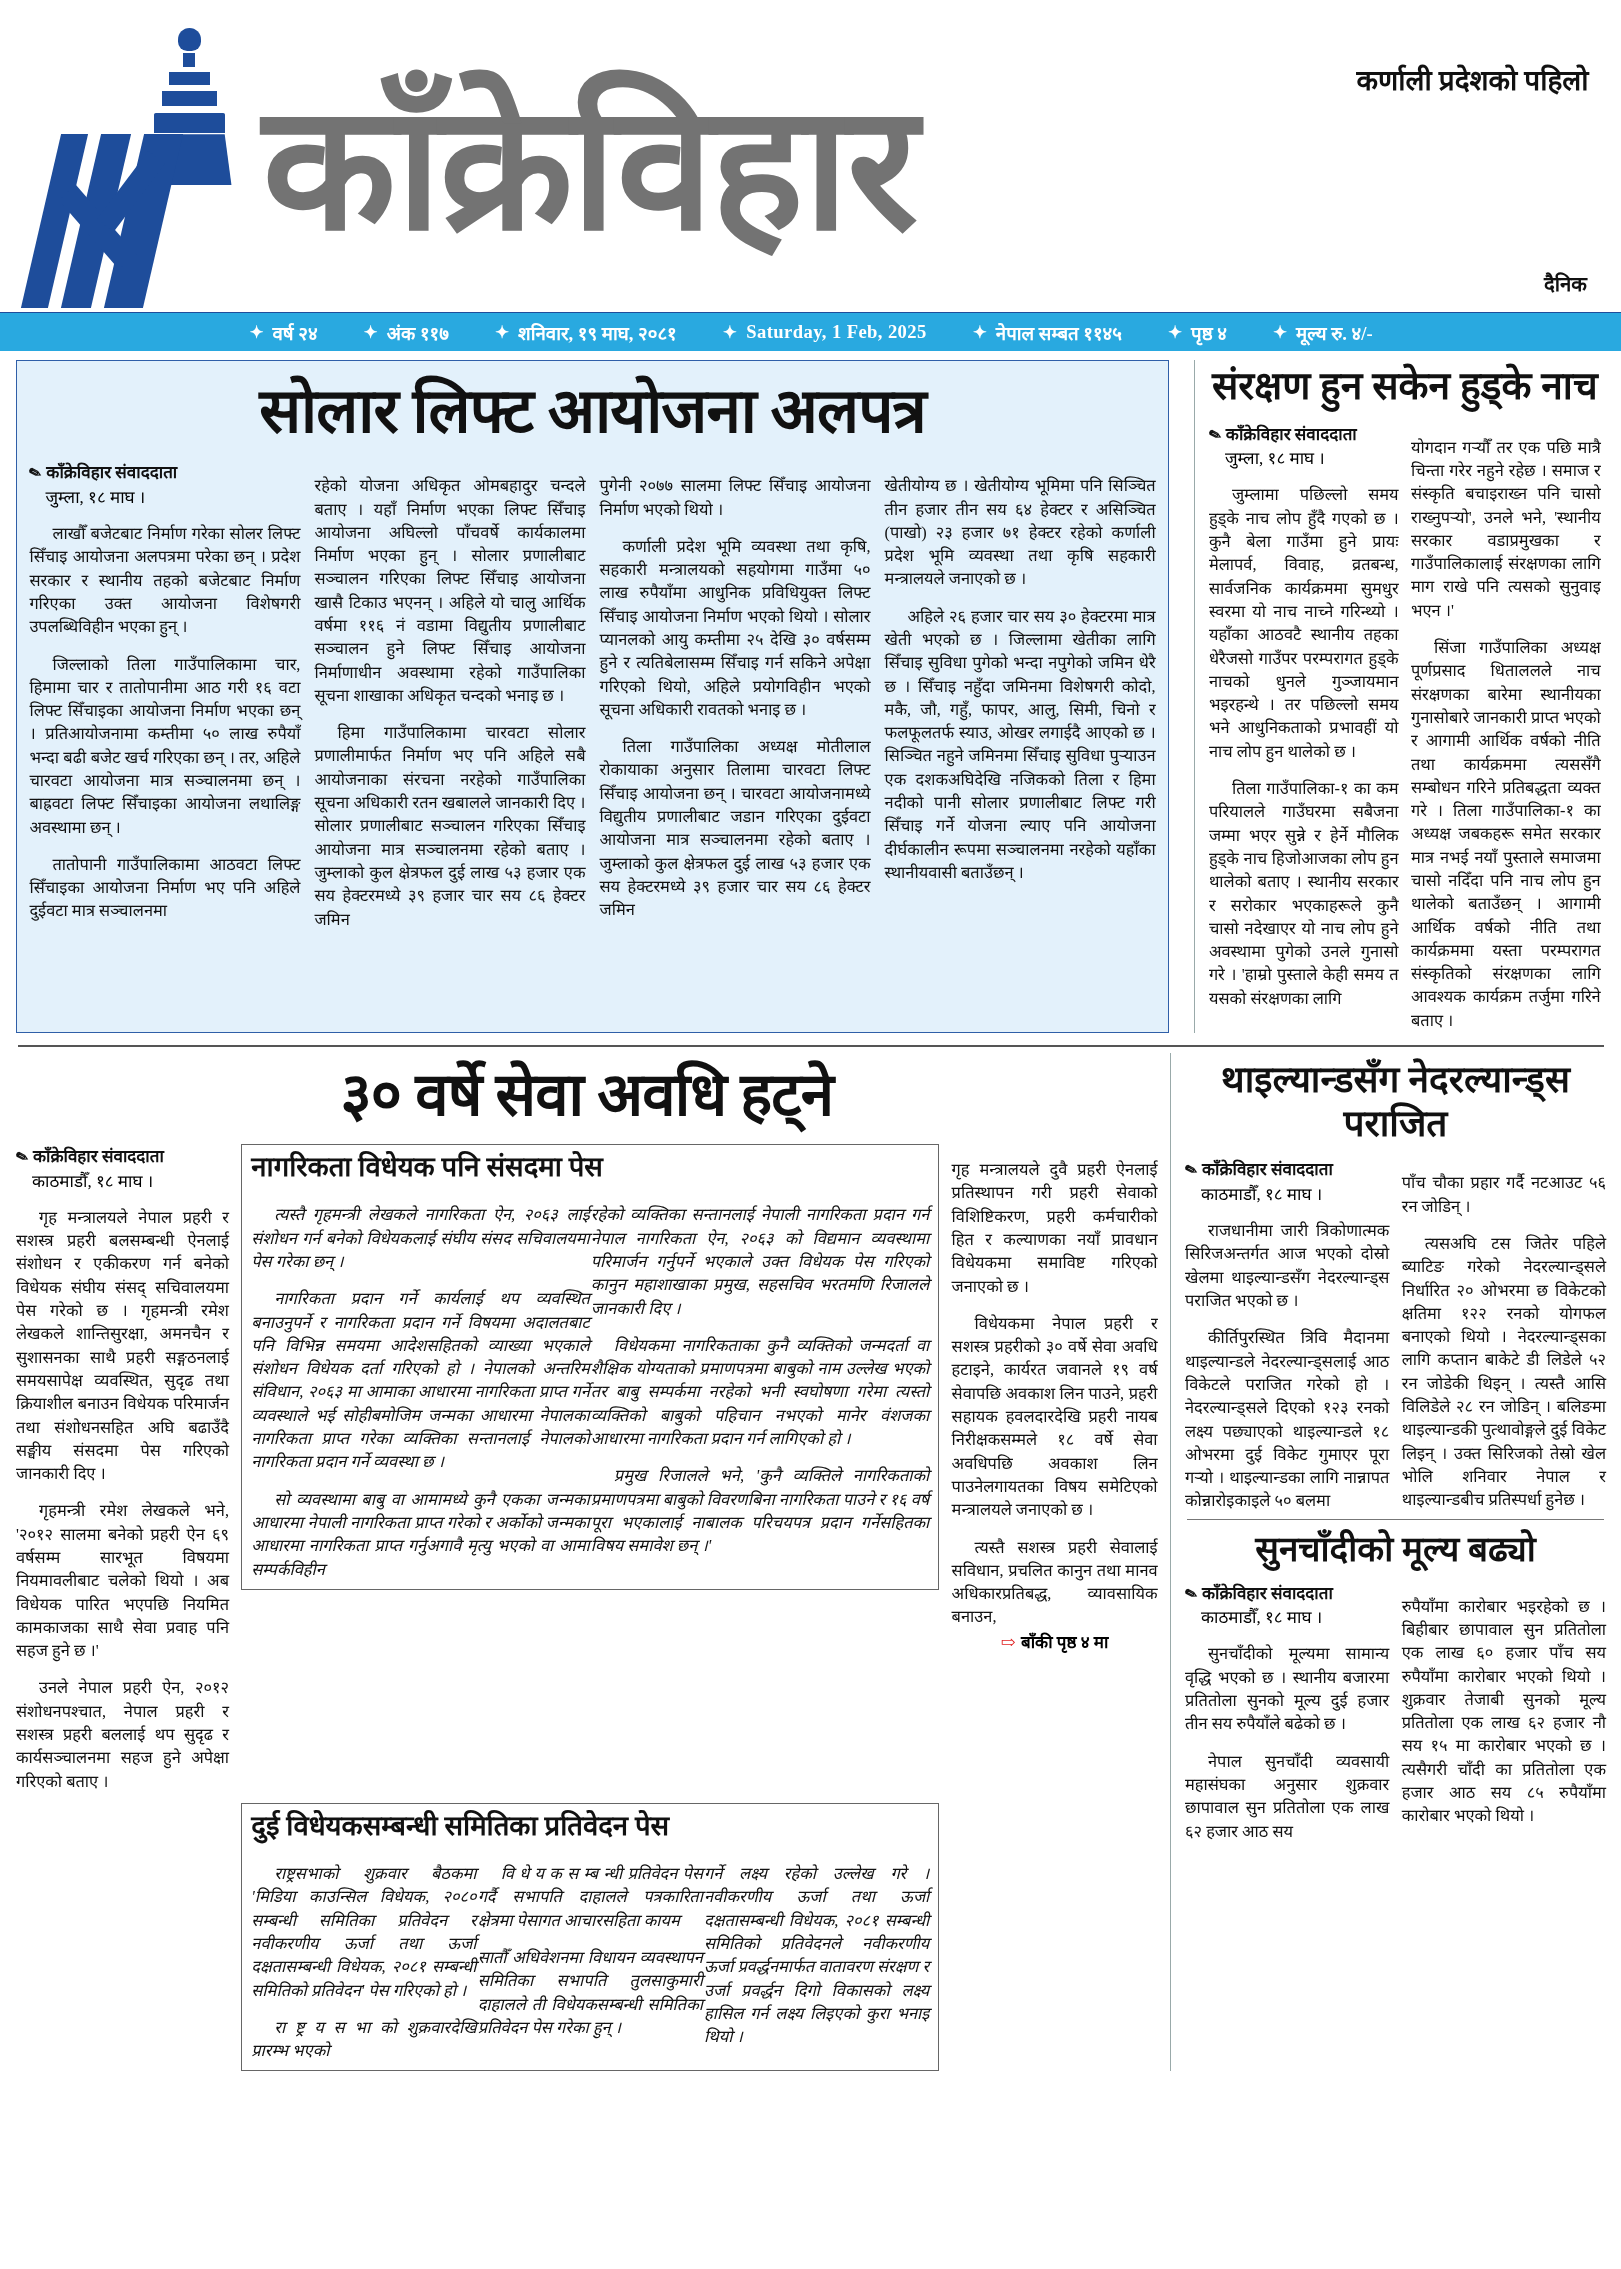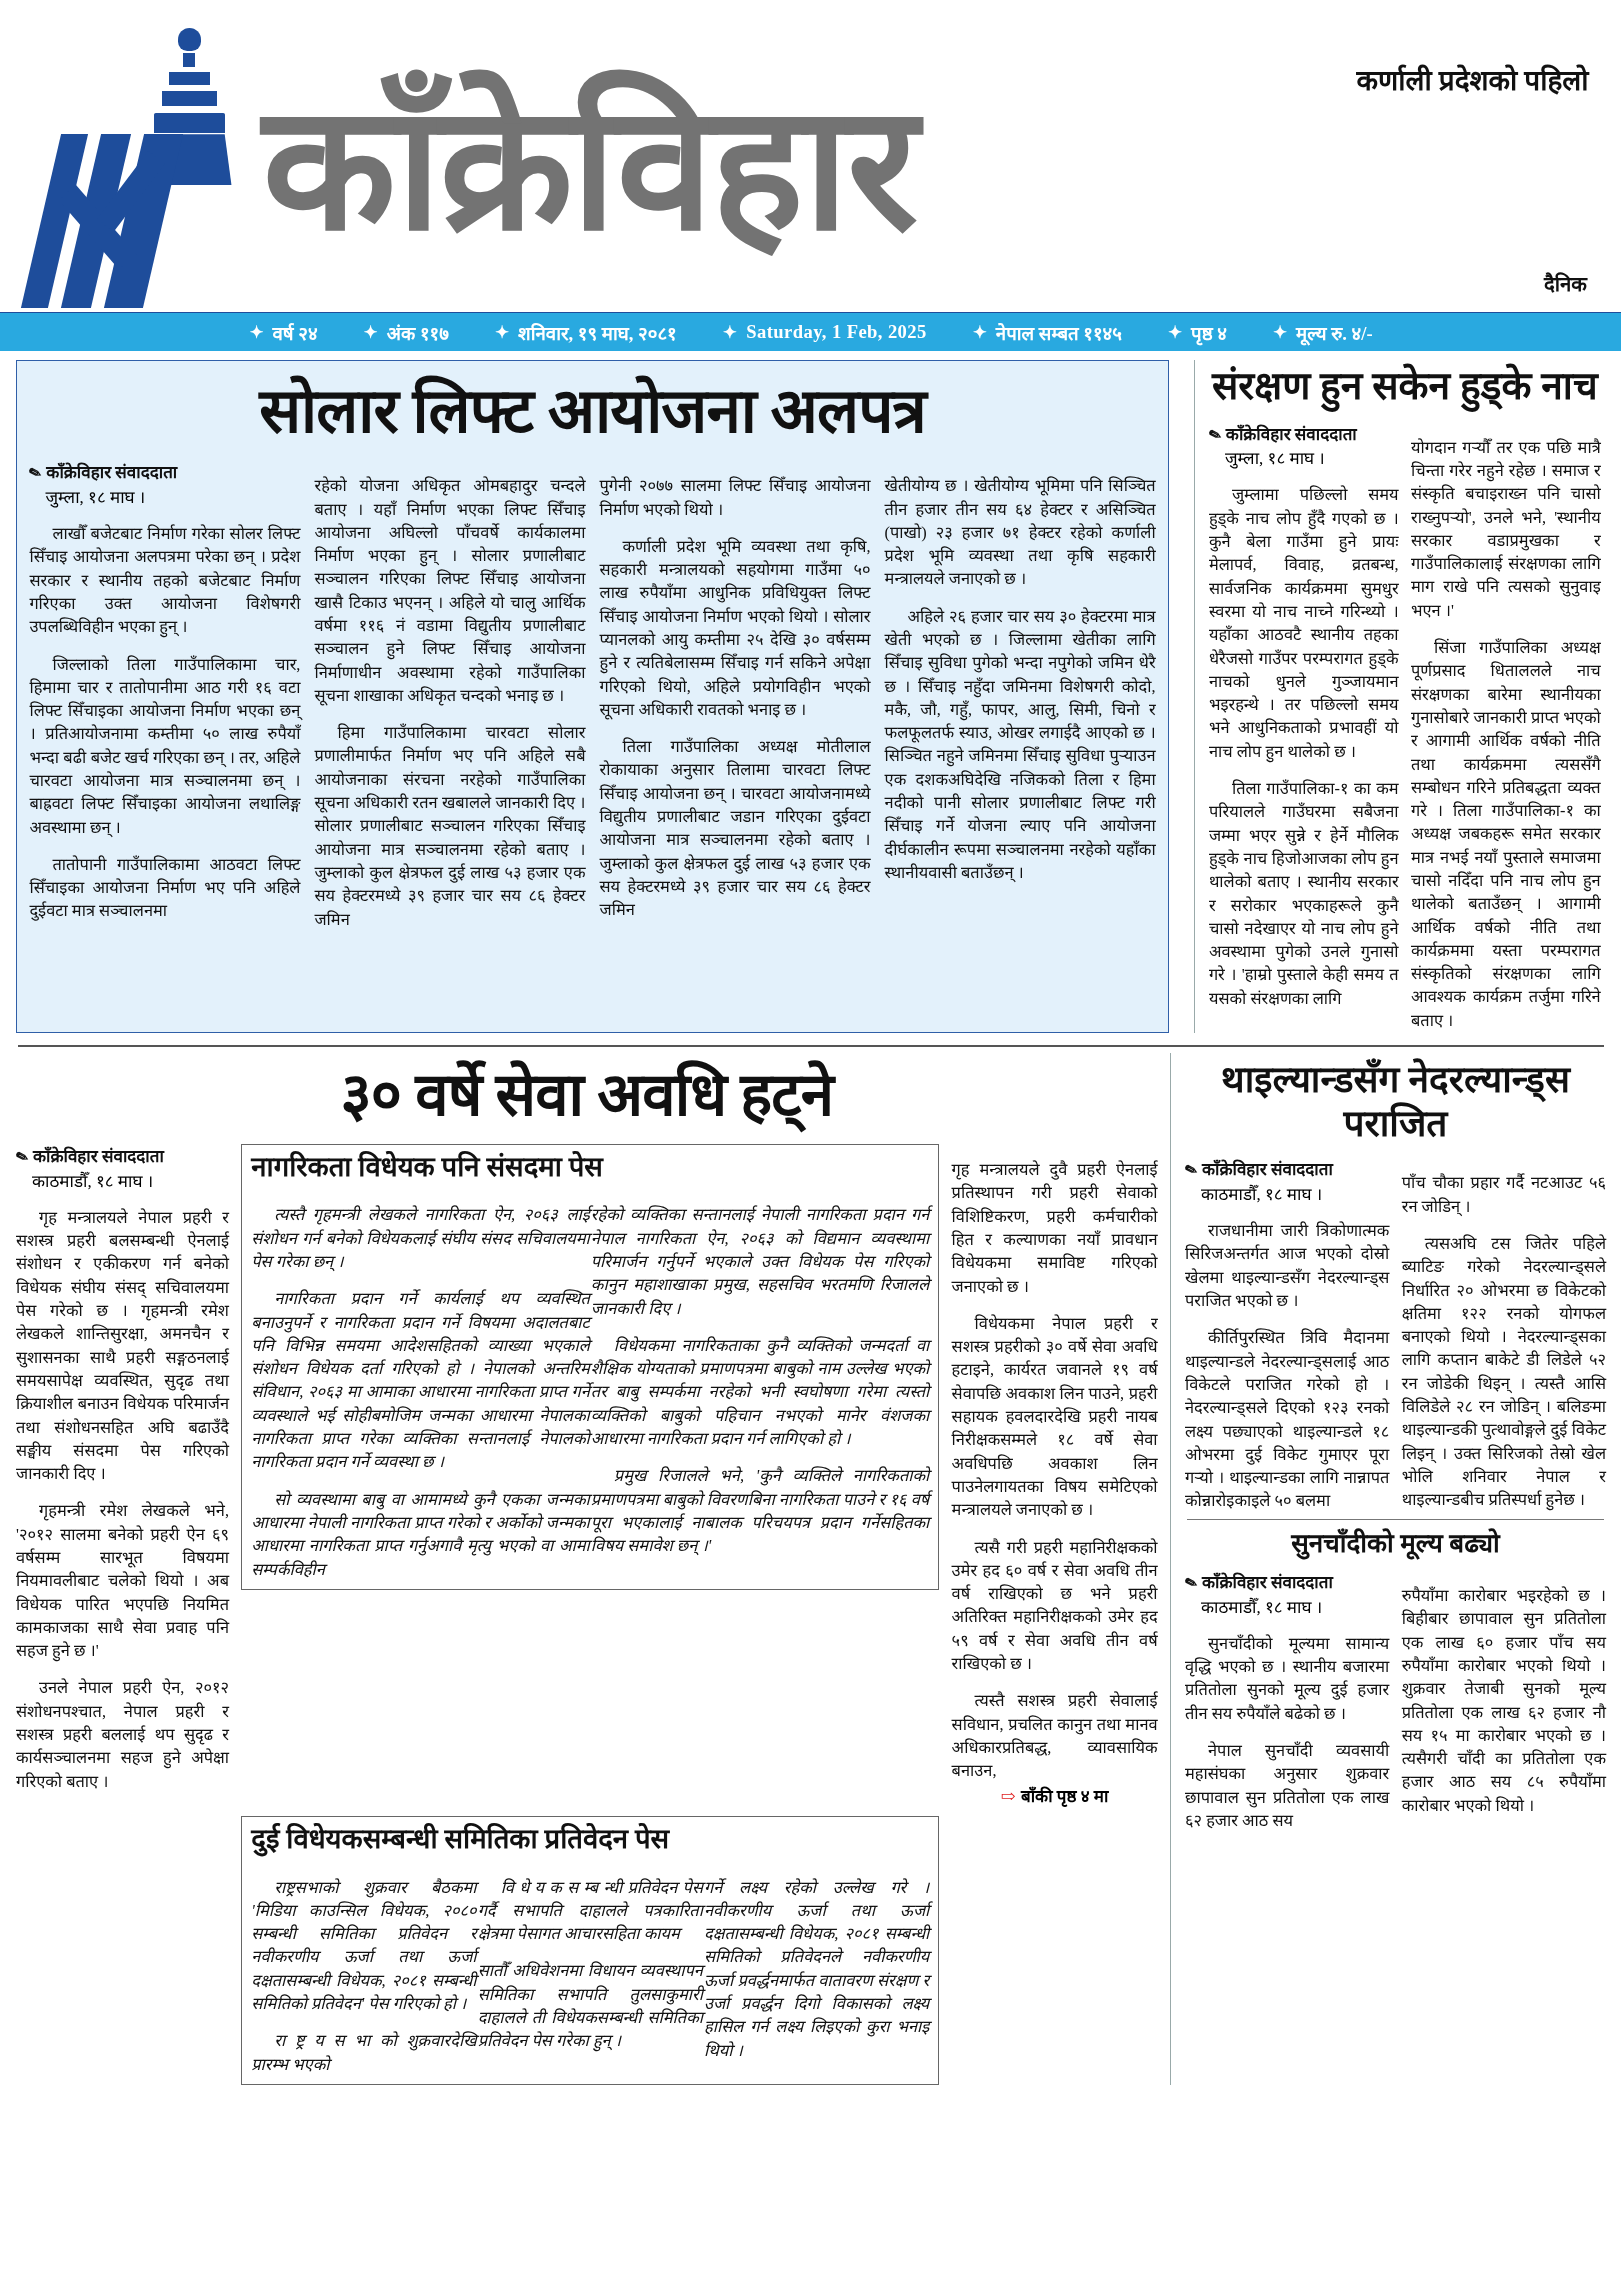--- a/index.html
+++ b/index.html
@@ -183,21 +183,21 @@
   }
   .boxed-cols { display:flex; gap: 1px; font-style: italic; }
   .boxed-cols .col { flex: 1 1 0; }
 
   .sport-head {
     font-size: 37px; font-weight: 700; text-align:center;
     line-height: 1.2; margin: 5.3px 0 10.6px 0; color:#111;
   }
 
   .gold-head {
-    font-size: 26px; font-weight: 700; text-align:center;
+    font-size: 35px; font-weight: 700; text-align:center;
     line-height: 1.18; margin: 8.9px 0 10.6px 0; color:#111;
     white-space: nowrap;
   }
   .contmark {
     font-size: 17px; font-weight: 600; text-align:center;
     white-space: nowrap; margin-top: 1.8px;
   }
   .arrow { color:#e02020; font-size:17.7px; margin-right:5.3px; }
 </style>
 </head>
@@ -347,21 +347,20 @@
                   <p class="body">विधेयकमा नागरिकताका कुनै व्यक्तिको जन्मदर्ता वा शैक्षिक योग्यताको प्रमाणपत्रमा बाबुको नाम उल्लेख भएको तर बाबु सम्पर्कमा नरहेको भनी स्वघोषणा गरेमा त्यस्तो व्यक्तिको बाबुको पहिचान नभएको मानेर वंशजका आधारमा नागरिकता प्रदान गर्न लागिएको हो ।</p>
                   <p class="body">प्रमुख रिजालले भने, 'कुनै व्यक्तिले नागरिकताको प्रमाणपत्रमा बाबुको विवरणबिना नागरिकता पाउने र १६ वर्ष पूरा भएकालाई नाबालक परिचयपत्र प्रदान गर्नेसहितका विषय समावेश छन् ।'</p>
                 </div>
               </div>
             </div>
           </div>
 
           <div class="mid-c4">
             <p class="body noind">गृह मन्त्रालयले दुवै प्रहरी ऐनलाई प्रतिस्थापन गरी प्रहरी सेवाको विशिष्टिकरण, प्रहरी कर्मचारीको हित र कल्याणका नयाँ प्रावधान विधेयकमा समाविष्ट गरिएको जनाएको छ ।</p>
             <p class="body">विधेयकमा नेपाल प्रहरी र सशस्त्र प्रहरीको ३० वर्षे सेवा अवधि हटाइने, कार्यरत जवानले १९ वर्ष सेवापछि अवकाश लिन पाउने, प्रहरी सहायक हवलदारदेखि प्रहरी नायब निरीक्षकसम्मले १८ वर्षे सेवा अवधिपछि अवकाश लिन पाउनेलगायतका विषय समेटिएको मन्त्रालयले जनाएको छ ।</p>
-            <p class="body">त्यसै गरी प्रहरी महानिरीक्षकको उमेर हद ६० वर्ष र सेवा अवधि तीन वर्ष राखिएको छ भने प्रहरी अतिरिक्त महानिरीक्षकको उमेर हद ५९ वर्ष र सेवा अवधि तीन वर्ष राखिएको छ ।</p>
             <p class="body">त्यस्तै सशस्त्र प्रहरी सेवालाई सविधान, प्रचलित कानुन तथा मानव अधिकारप्रतिबद्ध, व्यावसायिक बनाउन,</p>
             <div class="contmark">
               <span class="arrow">⇨</span><span>बाँकी पृष्ठ ४ मा</span>
             </div>
           </div>
         </div>
 
         <div style="display:flex; gap:12.4px; margin-top:8.9px;">
           <div style="flex:0 0 213px;"></div>
           <div style="flex:1 1 auto;">

